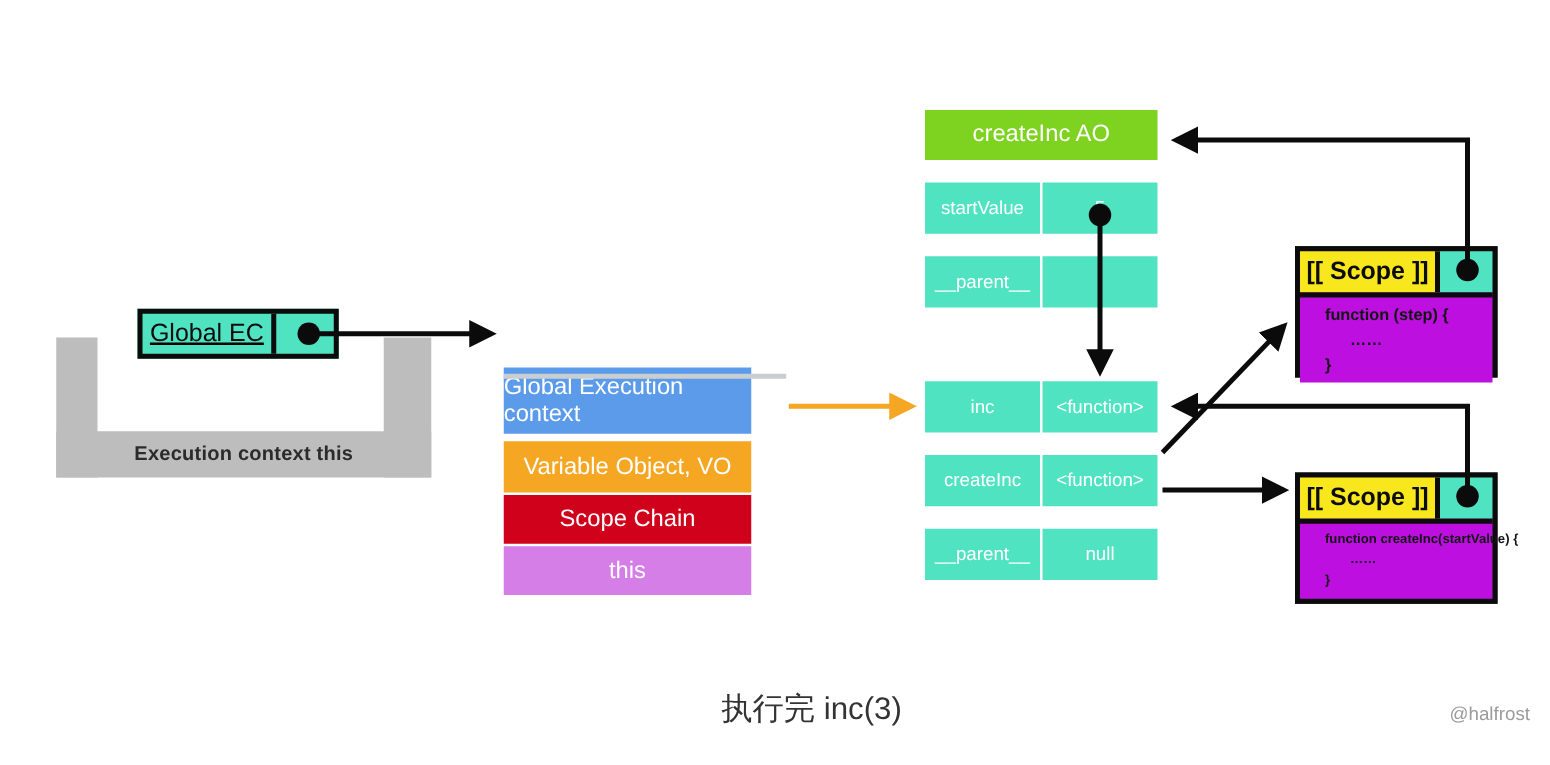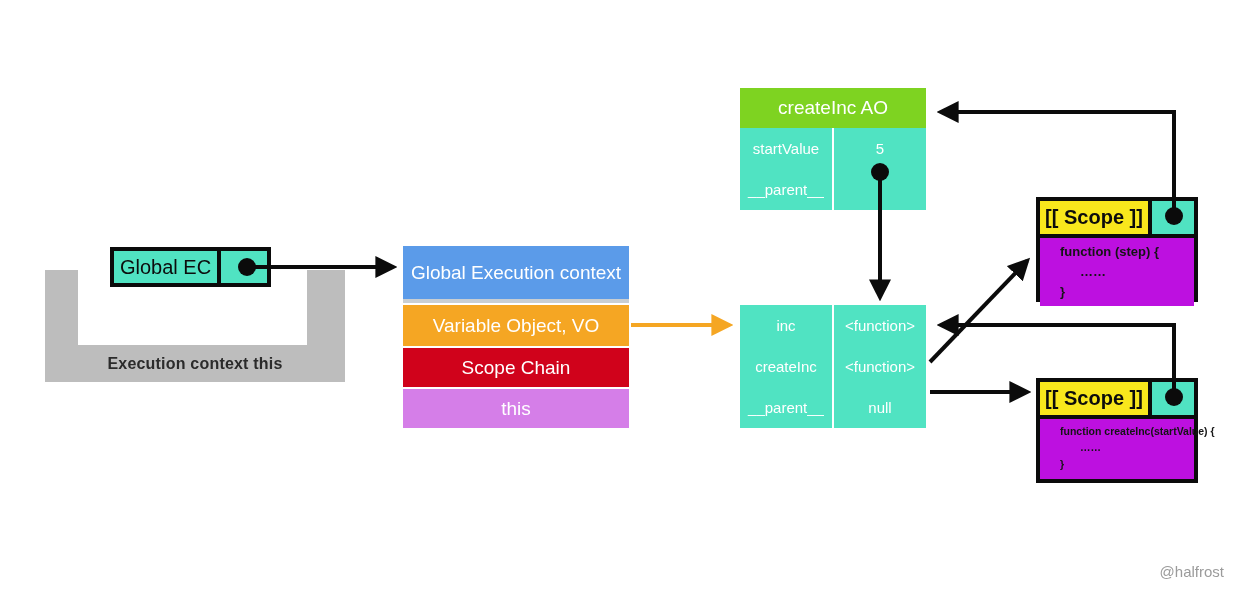--- a/index.html
+++ b/index.html
@@ -17,36 +17,36 @@
 
   
   .u-wall{background:var(--gray);}
   .u-bottom{background:var(--gray); display:flex; align-items:center; justify-content:center;}
   .u-bottom span{font-size:16px; font-weight:700; color:#2b2b2b; letter-spacing:.2px;}
 
   
   .gec-box{
     left:110px; top:247px; width:161px; height:40px;
     border:4px solid var(--ink); background:var(--teal);
-    display:flex; box-sizing:border-box;
+    display:flex; box-sizing:border-box;text-decoration:underline;
   }
   .gec-label{flex:1; display:flex; align-items:center; justify-content:center;
     font-size:20px; font-weight:500; color:#0c0c0c;}
   .gec-dot-cell{width:46px; border-left:4px solid var(--ink);}
 
   
-  .ctx-row{left:403px; width:226px; display:flex; align-items:center; justify-content:center;
-    color:#ffffff; font-size:19px; font-weight:500;}
+  .ctx-row{left:403px; width:198px; display:flex; align-items:center; justify-content:center;
+    color:#ffffff; font-size:19px; font-weight:500;margin-top:48px;}
   .bg-blue{background:var(--blue);} .bg-orange{background:var(--orange);}
   .bg-red{background:var(--red);} .bg-violet{background:var(--violet);}
   .bg-green{background:var(--green);}
   .ctx-divider{left:403px; top:299px; width:226px; height:4px; background:var(--divider);}
 
   
-  .obj-table{width:186px; display:flex; flex-direction:column; gap:0;}
+  .obj-table{width:186px; display:flex; flex-direction:column; gap:18px;}
   .obj-header{height:40px; display:flex; align-items:center; justify-content:center;
     color:#ffffff; font-size:19px; font-weight:500;}
   .obj-row{display:flex; gap:2px;}
   .obj-cell{flex:1; height:41px; display:flex; align-items:center; justify-content:center;
     background:var(--teal); color:#ffffff; font-size:15px; font-weight:400;}
 
   
   .scope-box{width:162px; height:105px; border:4px solid var(--ink);
     box-sizing:border-box; display:flex; flex-direction:column; background:var(--ink);}
   .scope-head{height:33px; display:flex; flex:0 0 33px;}
@@ -139,20 +139,21 @@
       <div class="scope-title">[[ Scope ]]</div>
       <div class="scope-dot-cell"></div>
     </div>
     <div class="scope-body fs10">
       <div class="c1">function createInc(startValue) {</div>
       <div class="c2">……</div>
       <div class="c3">}</div>
     </div>
   </div>
 
+  <div class="abs caption">执行完 inc(3)</div>
   <div class="abs watermark">@halfrost</div>
 
   <svg class="arrows" viewBox="0 0 1240 612">
     <defs>
       <marker id="ab" viewBox="0 0 10 10" refX="8" refY="5" markerWidth="5.5" markerHeight="5.5" orient="auto-start-reverse">
         <path d="M0,0 L10,5 L0,10 z" class="mk-ink"></path>
       </marker>
       <marker id="ao" viewBox="0 0 10 10" refX="8" refY="5" markerWidth="5.5" markerHeight="5.5" orient="auto-start-reverse">
         <path d="M0,0 L10,5 L0,10 z" class="mk-orange"></path>
       </marker>

